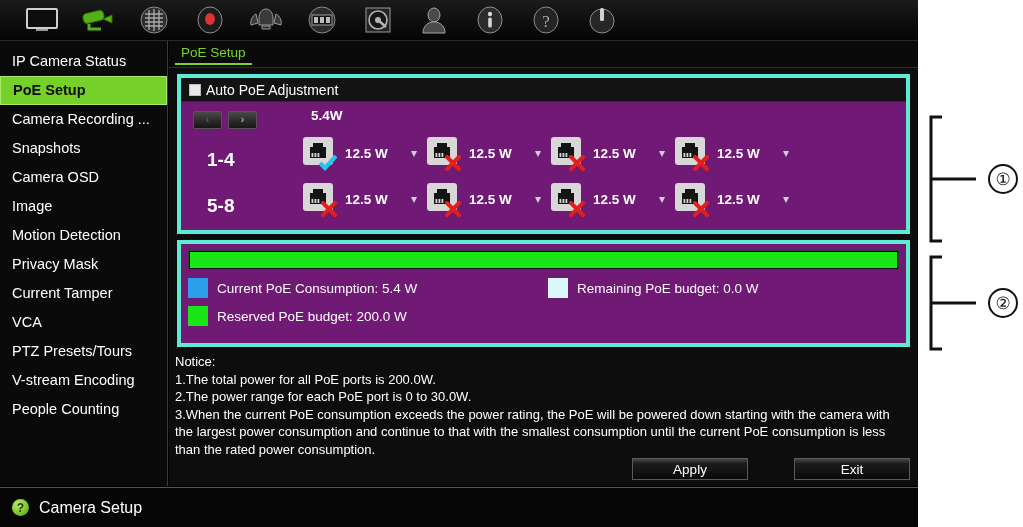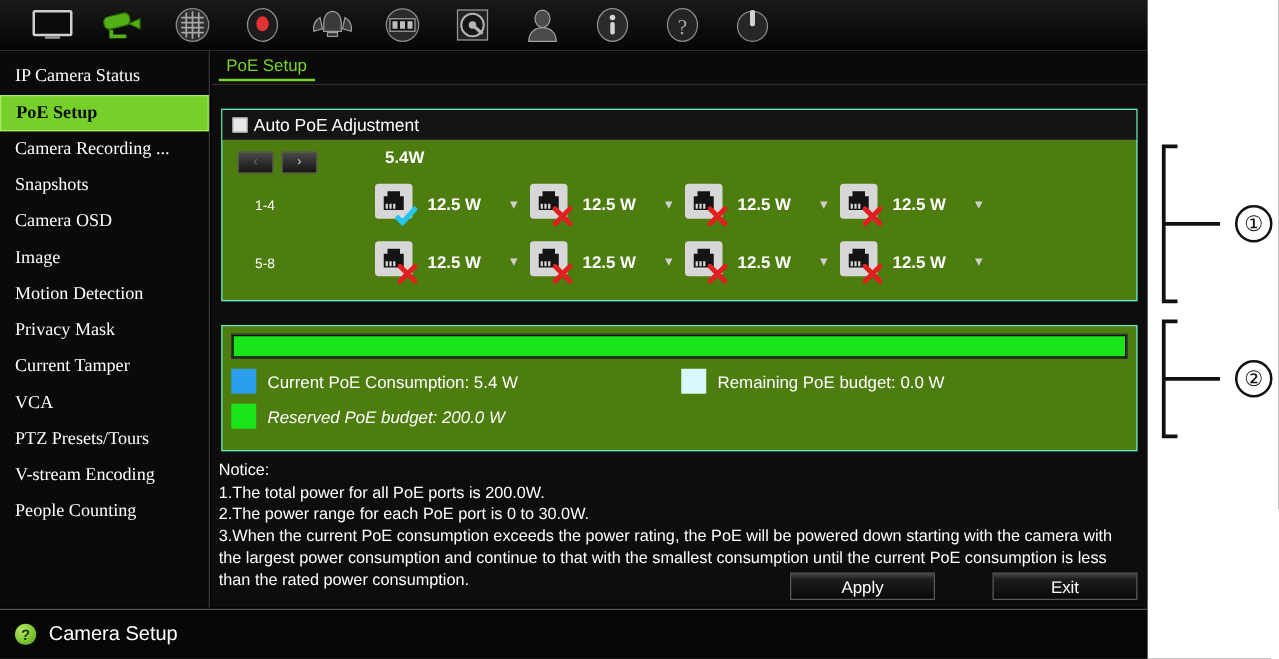--- a/index.html
+++ b/index.html
@@ -33,21 +33,20 @@
   }
   .tb-item svg { display: block; }
 
   
   .sidebar {
     position: absolute; left: 0; top: 41px;
     width: 168px; height: 445px;
     background: #0a0a0a;
     border-right: 1px solid #3a3a3a;
     padding-top: 6px;
-    font-family: Liberation Serif, serif;
   }
   .side-item {
     height: 29px; line-height: 29px;
     padding-left: 12px;
     color: #ffffff;
     font-size: 14.5px;
     white-space: nowrap;
     cursor: pointer;
   }
   .side-item.active {
@@ -74,23 +73,23 @@
     display: inline-block;
     color: #7ad427;
     font-size: 13.5px;
     padding: 4px 6px 3px 6px;
     border-bottom: 2px solid #7ad427;
     cursor: pointer;
   }
 
   
   .panel {
-    margin: 19px 8px 0 8px;
-    background: #4d7c0f;
-    border: 1px solid #5eead4;
+    margin: 6px 8px 0 8px;
+    background: #701a75;
+    border: 4px solid #5eead4;
   }
   .panel-head {
     height: 24px;
     display: flex; align-items: center;
     padding-left: 8px;
     border-bottom: 1px solid #2b2b2b;
     background: #131313;
   }
   .chk {
     width: 12px; height: 12px;
@@ -109,21 +108,21 @@
     background: linear-gradient(180deg,#4a4a4a 0%,#2b2b2b 55%,#161616 100%);
     border: 1px solid #555;
     border-radius: 2px;
     display:flex; align-items:center; justify-content:center;
     cursor:pointer;
   }
   .nav-btn span { color:#d8d8d8; font-size:10px; line-height:1; }
   .nav-btn.dim span { color:#6e6e6e; }
 
   .row-label {
-    position:absolute; color:#fff; font-size:11px; font-weight:normal;
+    position:absolute; color:#fff; font-size:19px; font-weight:bold;
   }
   .row-label.r1 { left: 26px; top: 47px; }
   .row-label.r2 { left: 26px; top: 93px; }
 
   .pwr-top {
     position:absolute; left:130px; top: 6px;
     color:#fff; font-size:13.5px; font-weight:bold;
   }
 
   .pgrid { position:absolute; left: 122px; top: 28px; }
@@ -151,21 +150,21 @@
     padding: 1px;
   }
   .bar-fill { height: 100%; background: #18e618; }
   .legend {
     display:flex; flex-wrap: wrap;
     padding: 8px 7px 9px 7px;
   }
   .leg { display:flex; align-items:center; margin-bottom: 8px; }
   .leg.c1 { width: 360px; }
   .leg.c2 { width: 340px; }
-  .leg.c3 { width: 360px; font-style: italic; }
+  .leg.c3 { width: 360px; }
   .sw { width: 20px; height: 20px; margin-right: 9px; }
   .leg-txt { color:#fff; font-size: 13.5px; }
 
   
   .notice {
     padding: 6px 10px 0 6px;
     color:#ffffff; font-size: 13px; line-height: 17.5px;
   }
   .notice p { margin: 0; }
 

